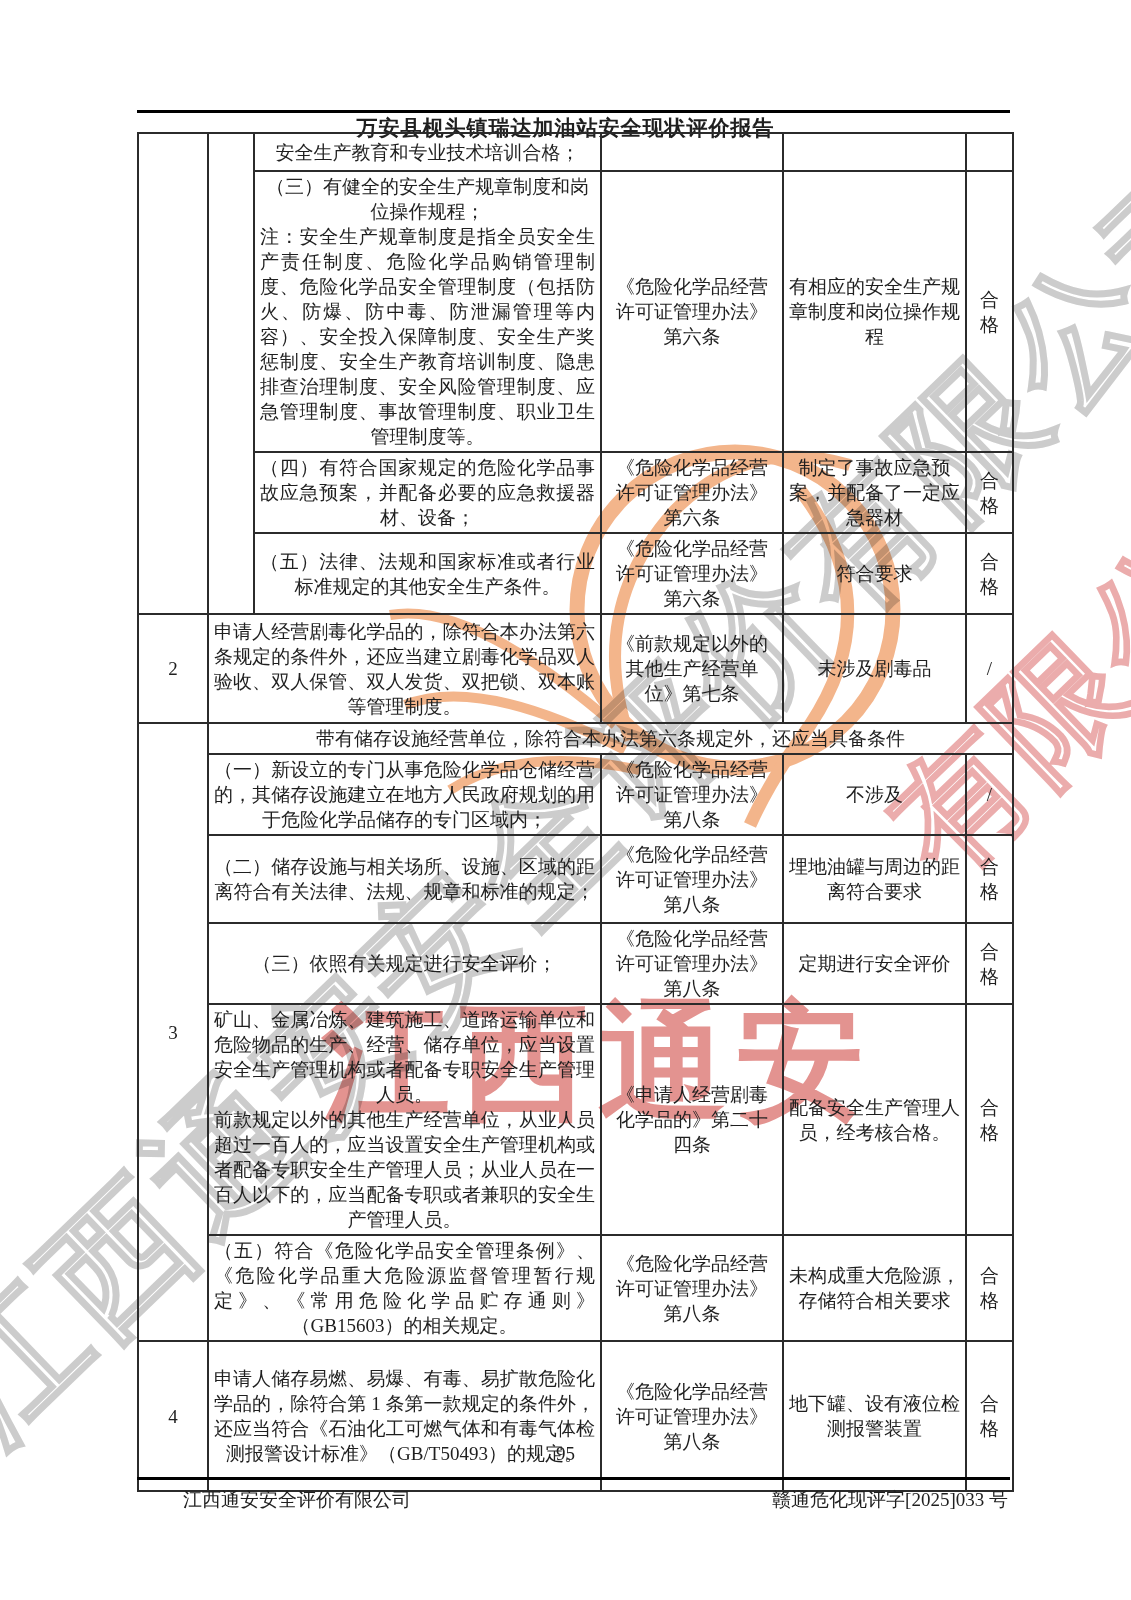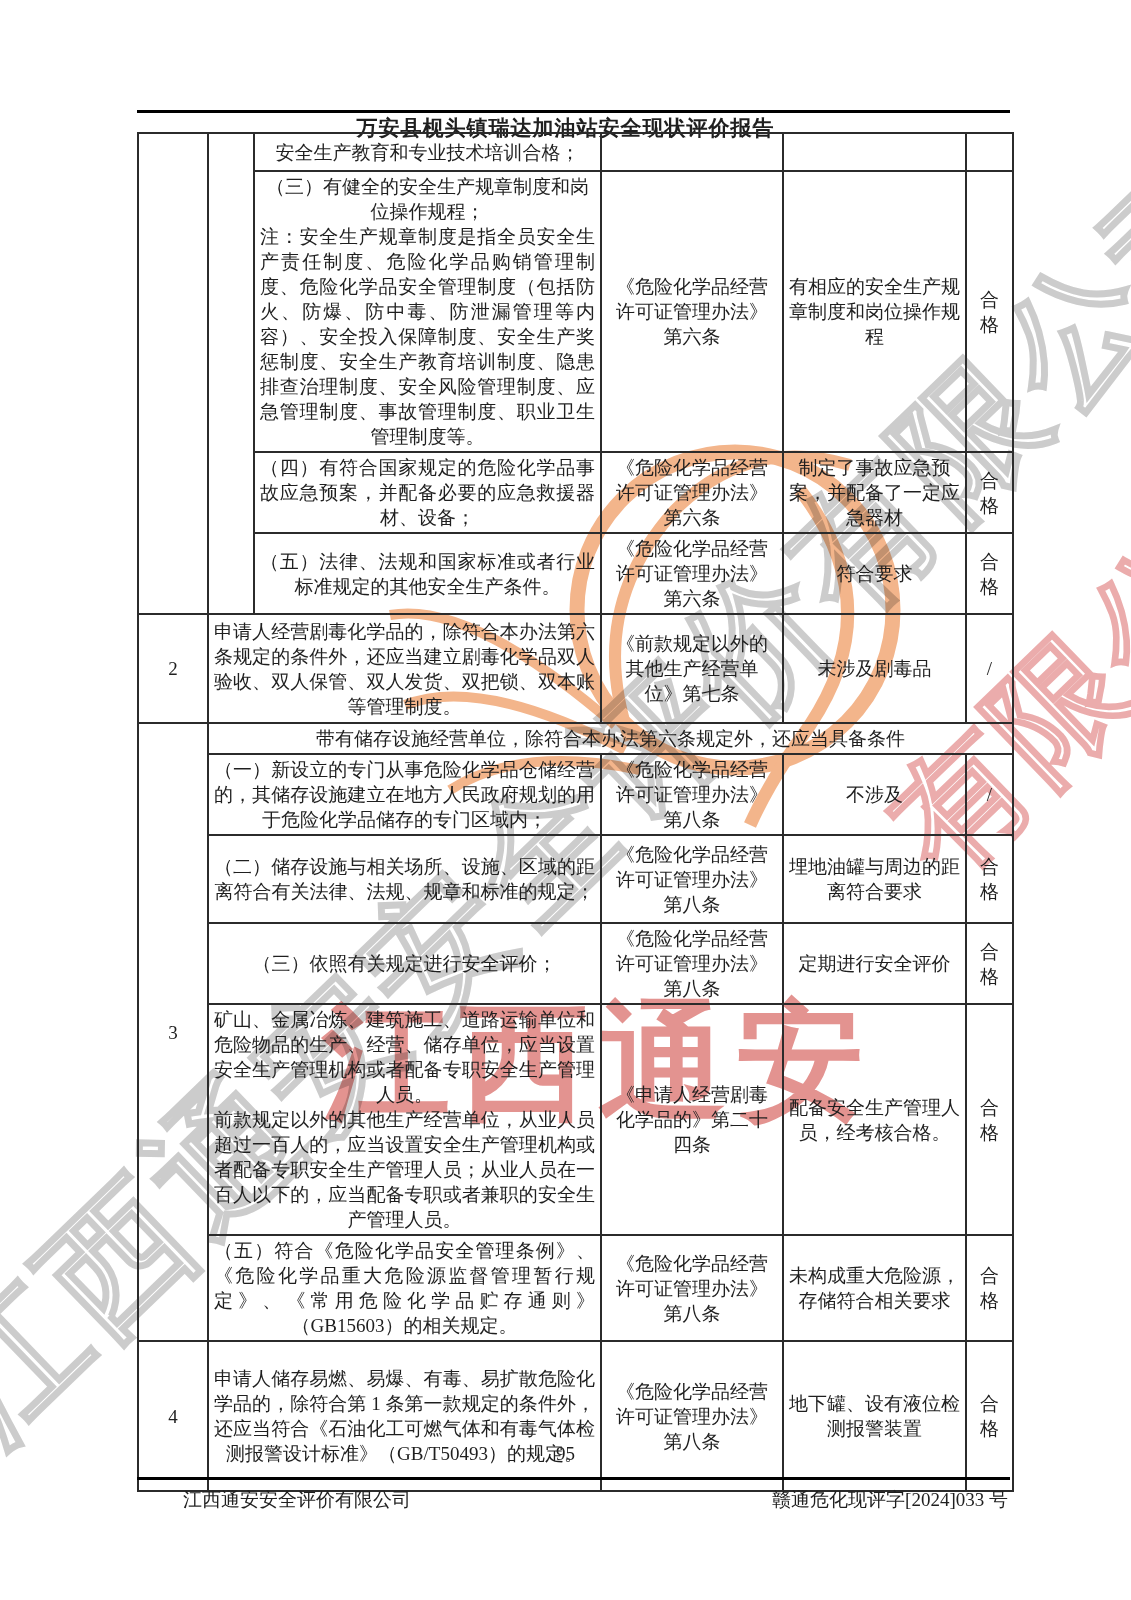--- a/index.html
+++ b/index.html
@@ -176,15 +176,15 @@
         <td class="c">《危险化学品经营许可证管理办法》第八条</td>
         <td class="c">地下罐、设有液位检测报警装置</td>
         <td class="c">合格</td>
       </tr>
     </tbody>
   </table>
 
   <div class="page-num">95</div>
   <div class="footer-rule"></div>
   <div class="footer-left">江西通安安全评价有限公司</div>
-  <div class="footer-right">赣通危化现评字[2024]033 号</div>
+  <div class="footer-right">赣通危化现评字[2025]033 号</div>
 
 </div>
 
 </body></html>

